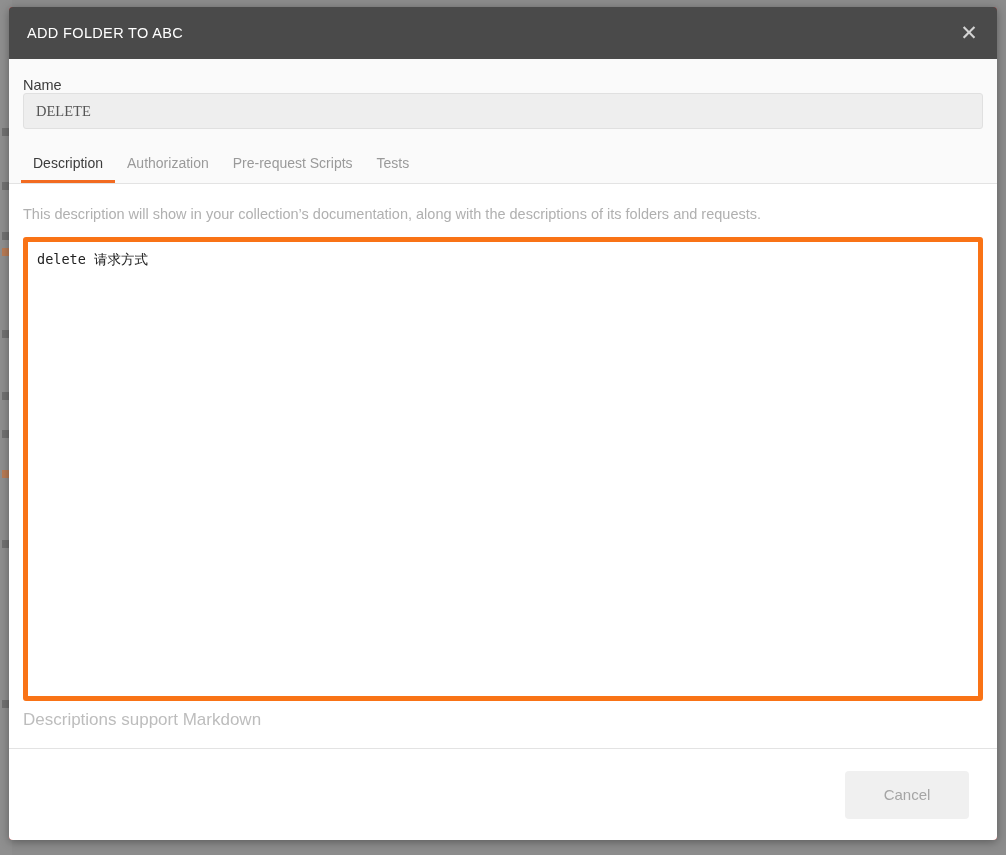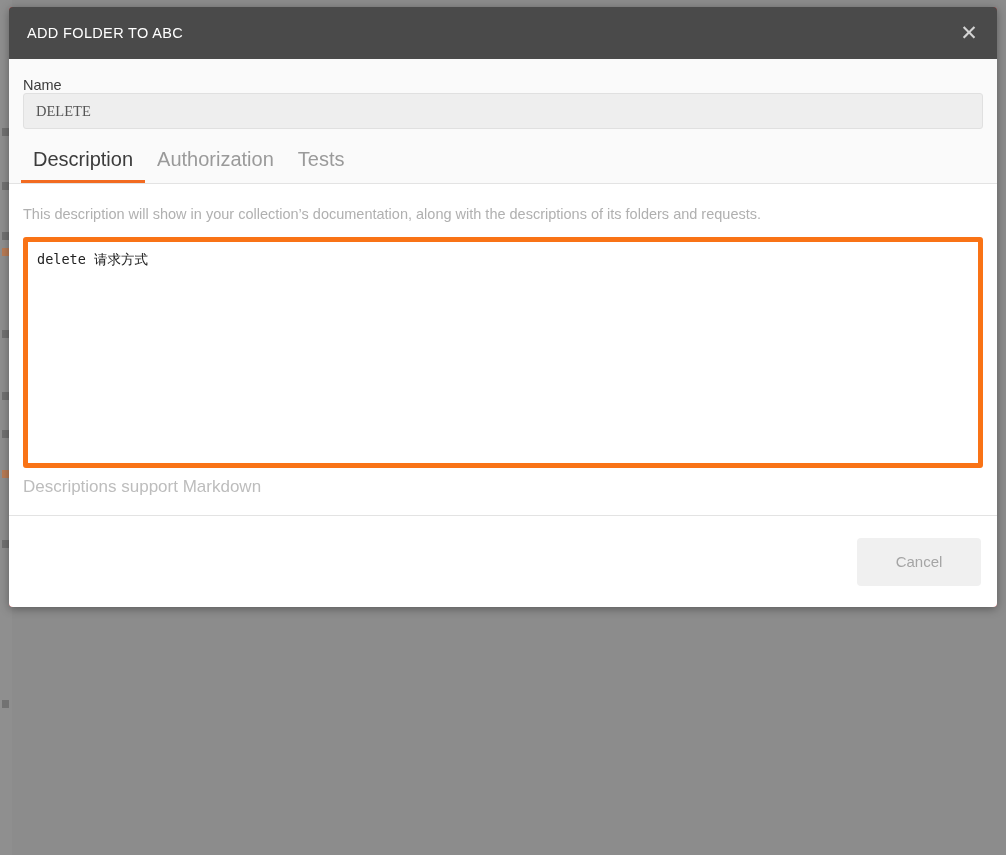--- a/index.html
+++ b/index.html
@@ -38,21 +38,21 @@
   #backdrop-app .bg-mark.orange {
     background: rgba(220,110,40,0.55);
   }
 
   
   #modal {
     position: absolute;
     left: 9px;
     top: 7px;
     width: 988px;
-    height: 600px;
+    height: 833px;
     background: #ef4444;
     border-radius: 4px;
     box-shadow: 0 2px 10px rgba(0,0,0,0.35);
     overflow: hidden;
     display: flex;
     flex-direction: column;
   }
 
   
   #modal-header {
@@ -113,21 +113,21 @@
 
   
   #tabs {
     display: flex;
     align-items: flex-end;
     padding: 0 14px;
     margin-top: 20px;
     height: 34px;
   }
   .tab {
-    font-size: 20px;
+    font-size: 14px;
     color: #9a9a9a;
     padding: 0 12px 9px 12px;
     cursor: pointer;
     border-bottom: 3px solid transparent;
     white-space: nowrap;
   }
   .tab:first-child { margin-left: -2px; }
   .tab.active {
     color: #3c3c3c;
     border-bottom-color: #f26b21;
@@ -170,21 +170,21 @@
 
   
   #modal-footer {
     border-top: 1px solid #e3e3e3;
     height: 92px;
     min-height: 92px;
     background: #ffffff;
     display: flex;
     align-items: center;
     justify-content: flex-end;
-    padding: 0 2px;
+    padding: 0 14px;
     box-sizing: border-box;
   }
   .btn {
     height: 48px;
     min-width: 124px;
     border-radius: 4px;
     border: none;
     font-size: 15px;
     font-family: "Liberation Sans", sans-serif;
     cursor: pointer;
@@ -226,20 +226,21 @@
 
   <div id="upper-section">
     <div id="name-block">
       <div id="name-label">Name</div>
       <input id="name-input" type="text" value="DELETE" style="">
     </div>
 
     <div id="tabs">
       <div class="tab active">Description</div>
       <div class="tab">Authorization</div>
+      <div class="tab">Pre-request Scripts</div>
       <div class="tab">Tests</div>
     </div>
   </div>
 
   <div id="modal-body">
     <div id="description-hint">This description will show in your collection’s documentation, along with the descriptions of its folders and requests.</div>
     <textarea id="description-textarea" placeholder="" style="">delete 请求方式</textarea>
     <div id="markdown-hint">Descriptions support Markdown</div>
   </div>
 

